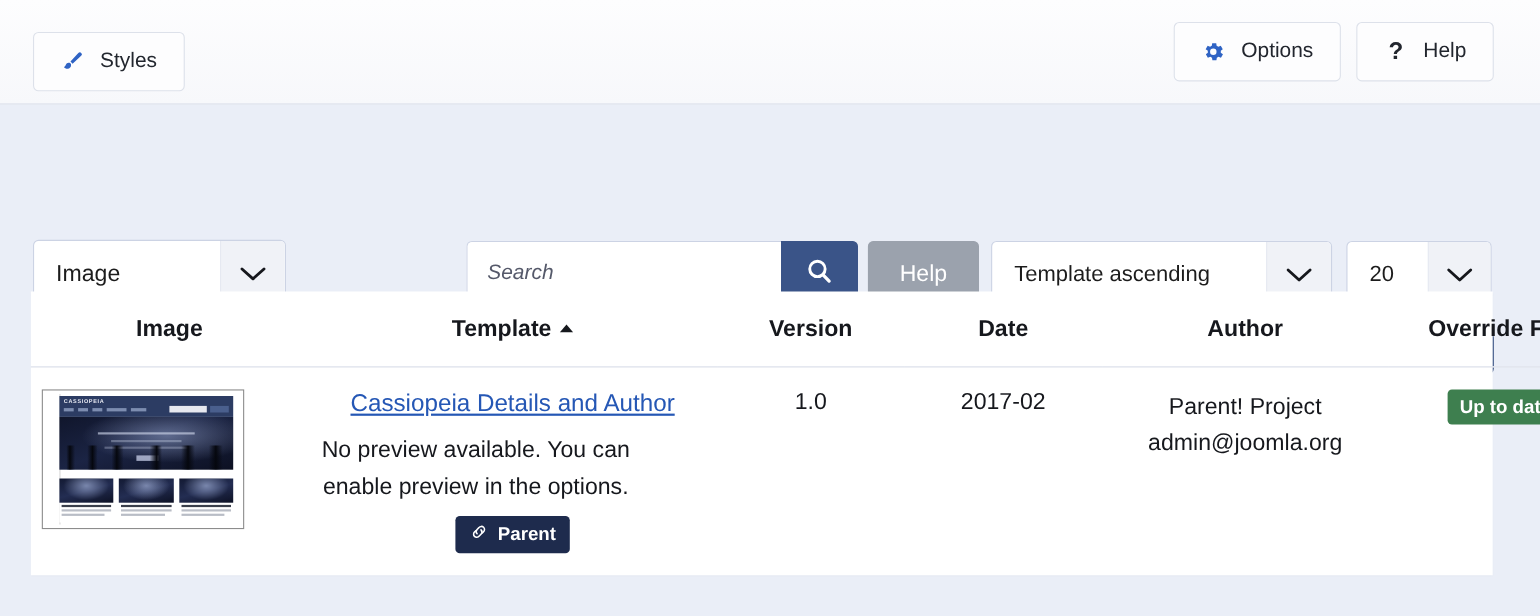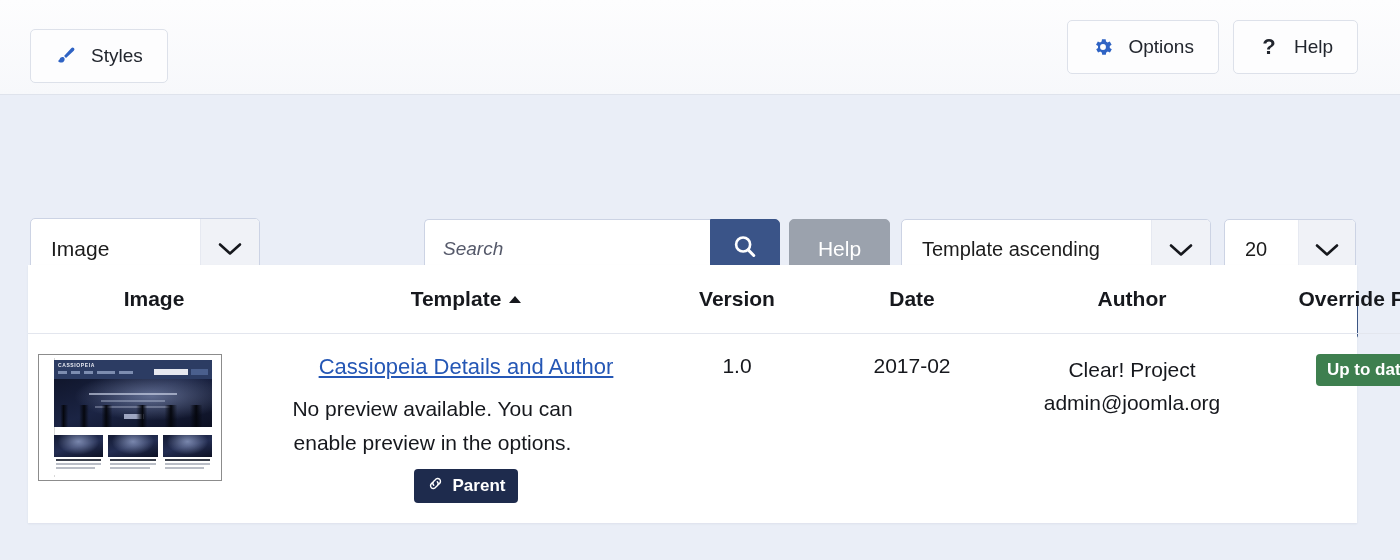--- a/index.html
+++ b/index.html
@@ -575,21 +575,21 @@
             </span>
             <span>Parent</span>
           </span>
         </td>
 
         <td>1.0</td>
 
         <td>2017-02</td>
 
         <td>
-          <div class="author-line">Clear! Project</div>
+          <div class="author-line">Parent! Project</div>
           <div class="author-line">admin@joomla.org</div>
         </td>
 
         <td class="c-ovr">
           <span class="badge-green">Up to date</span>
         </td>
 
       </tr>
     </tbody>
   </table>

